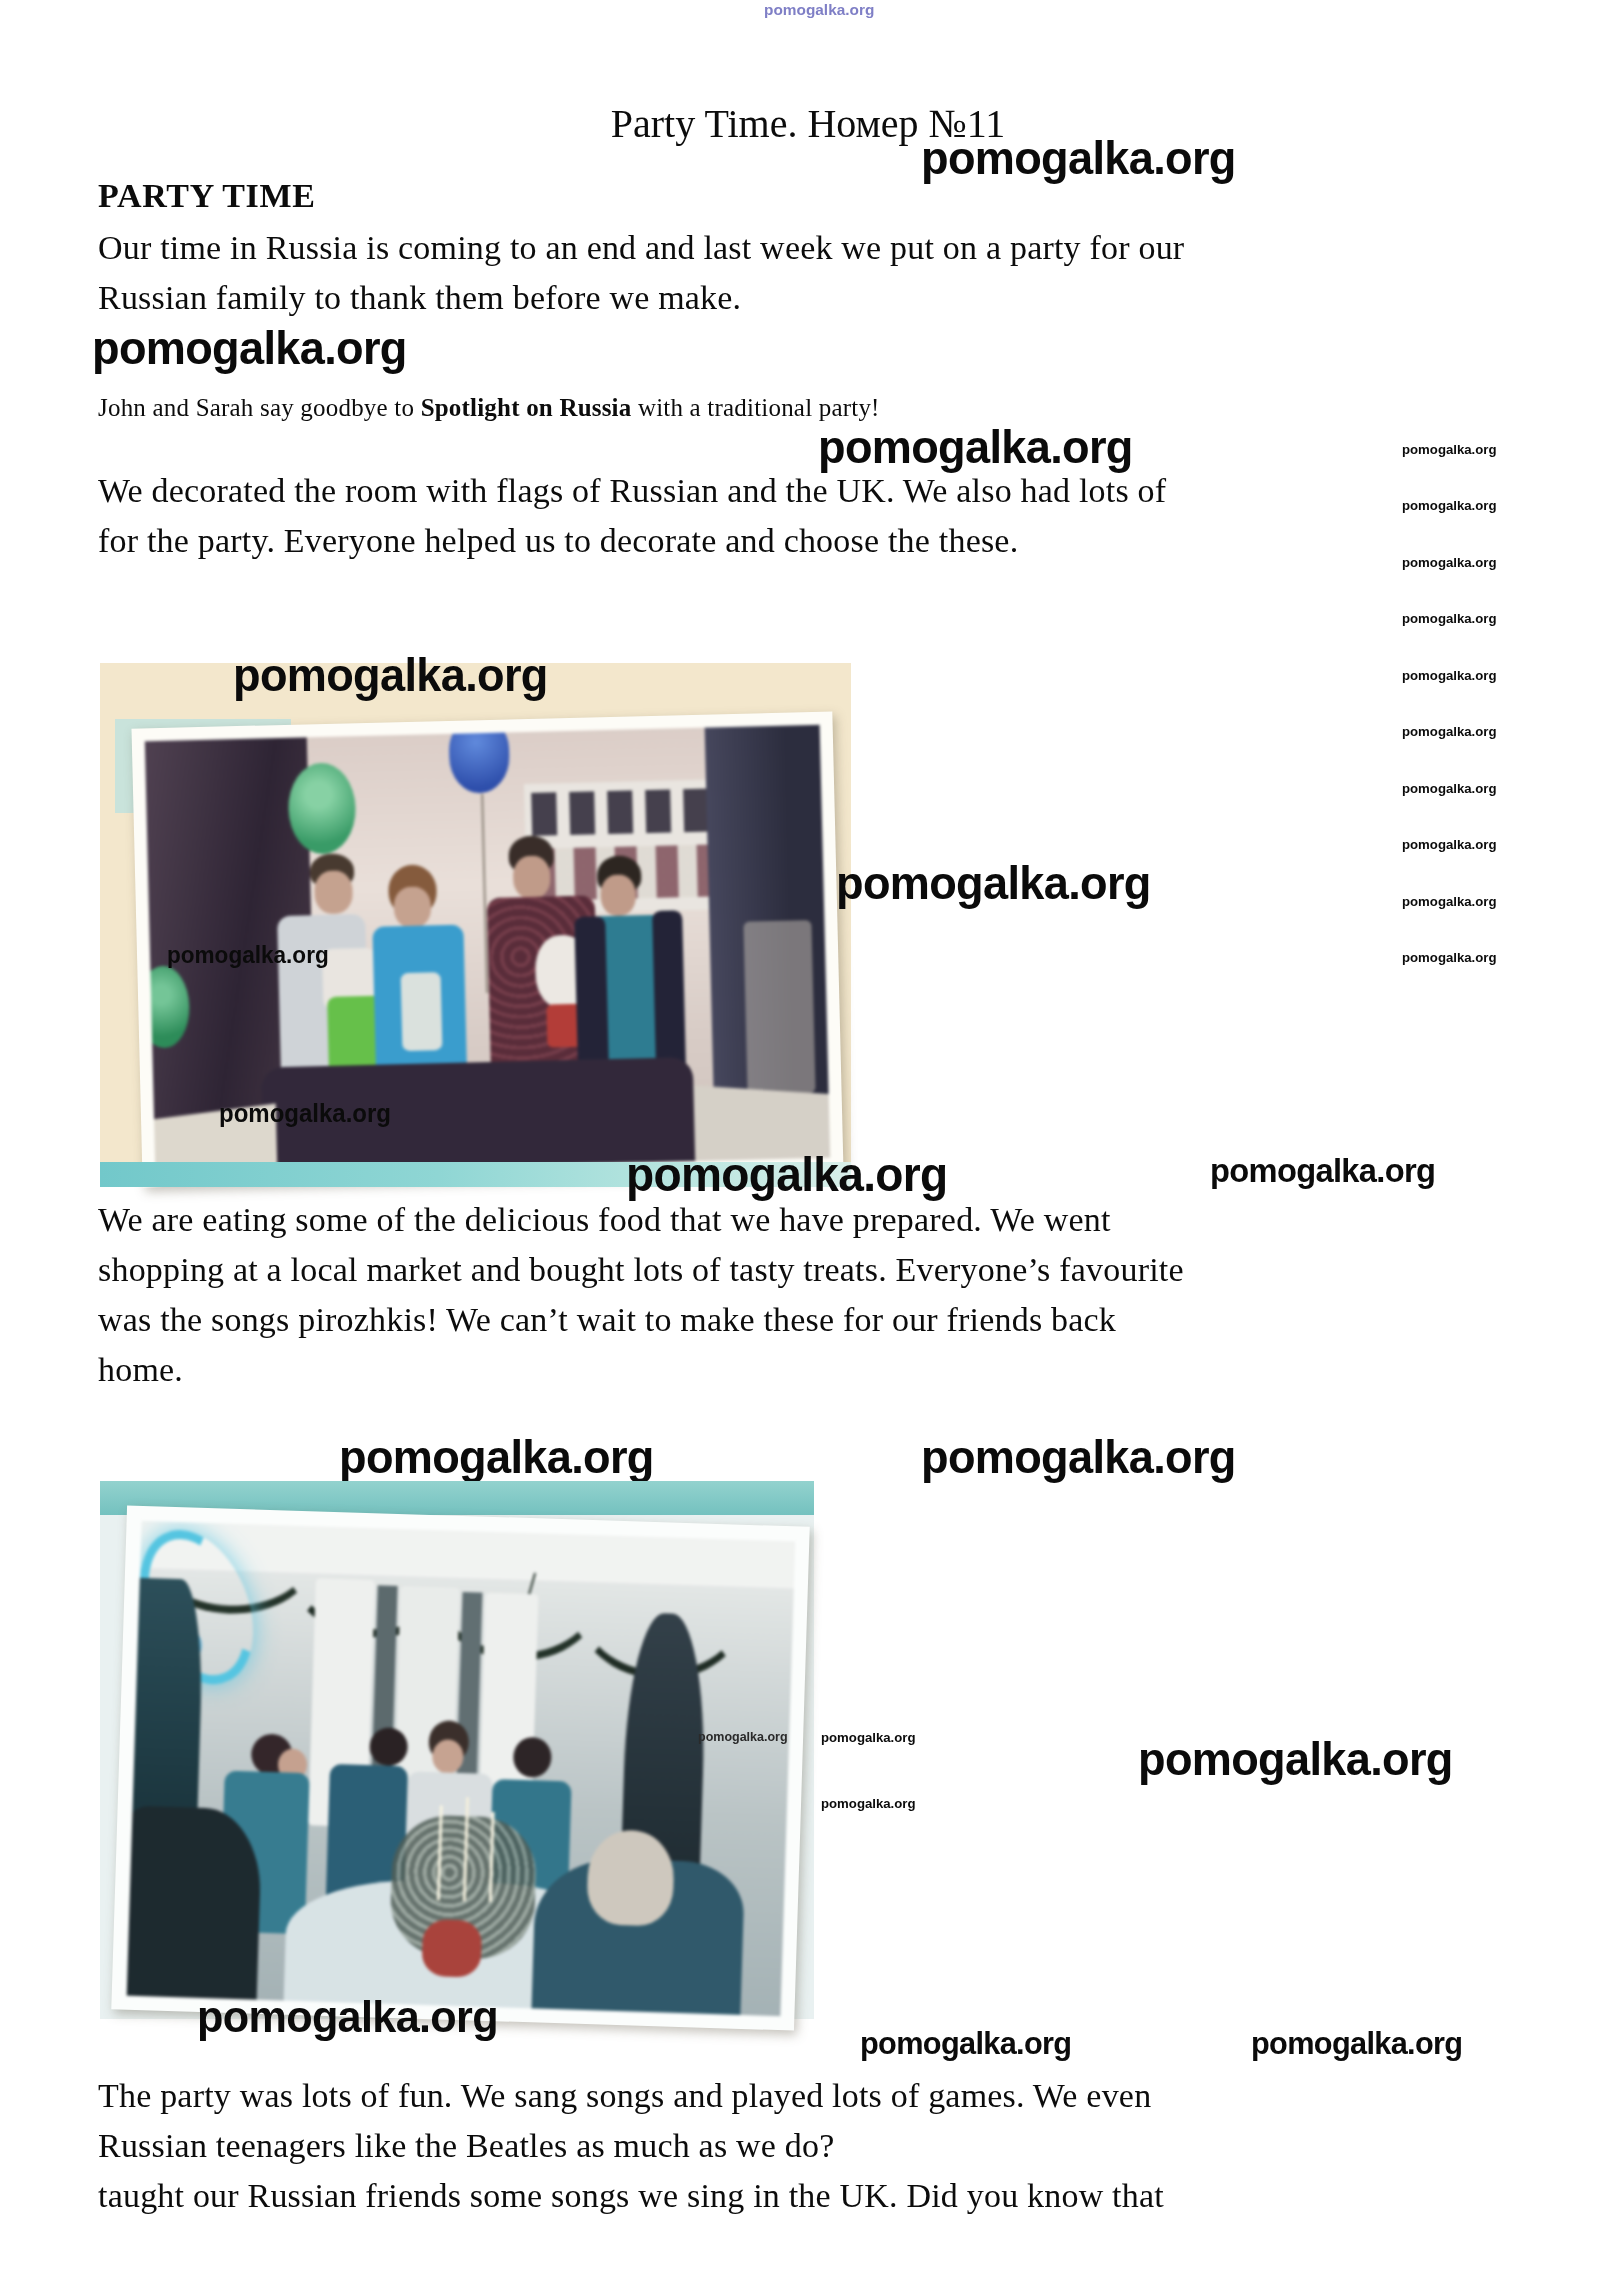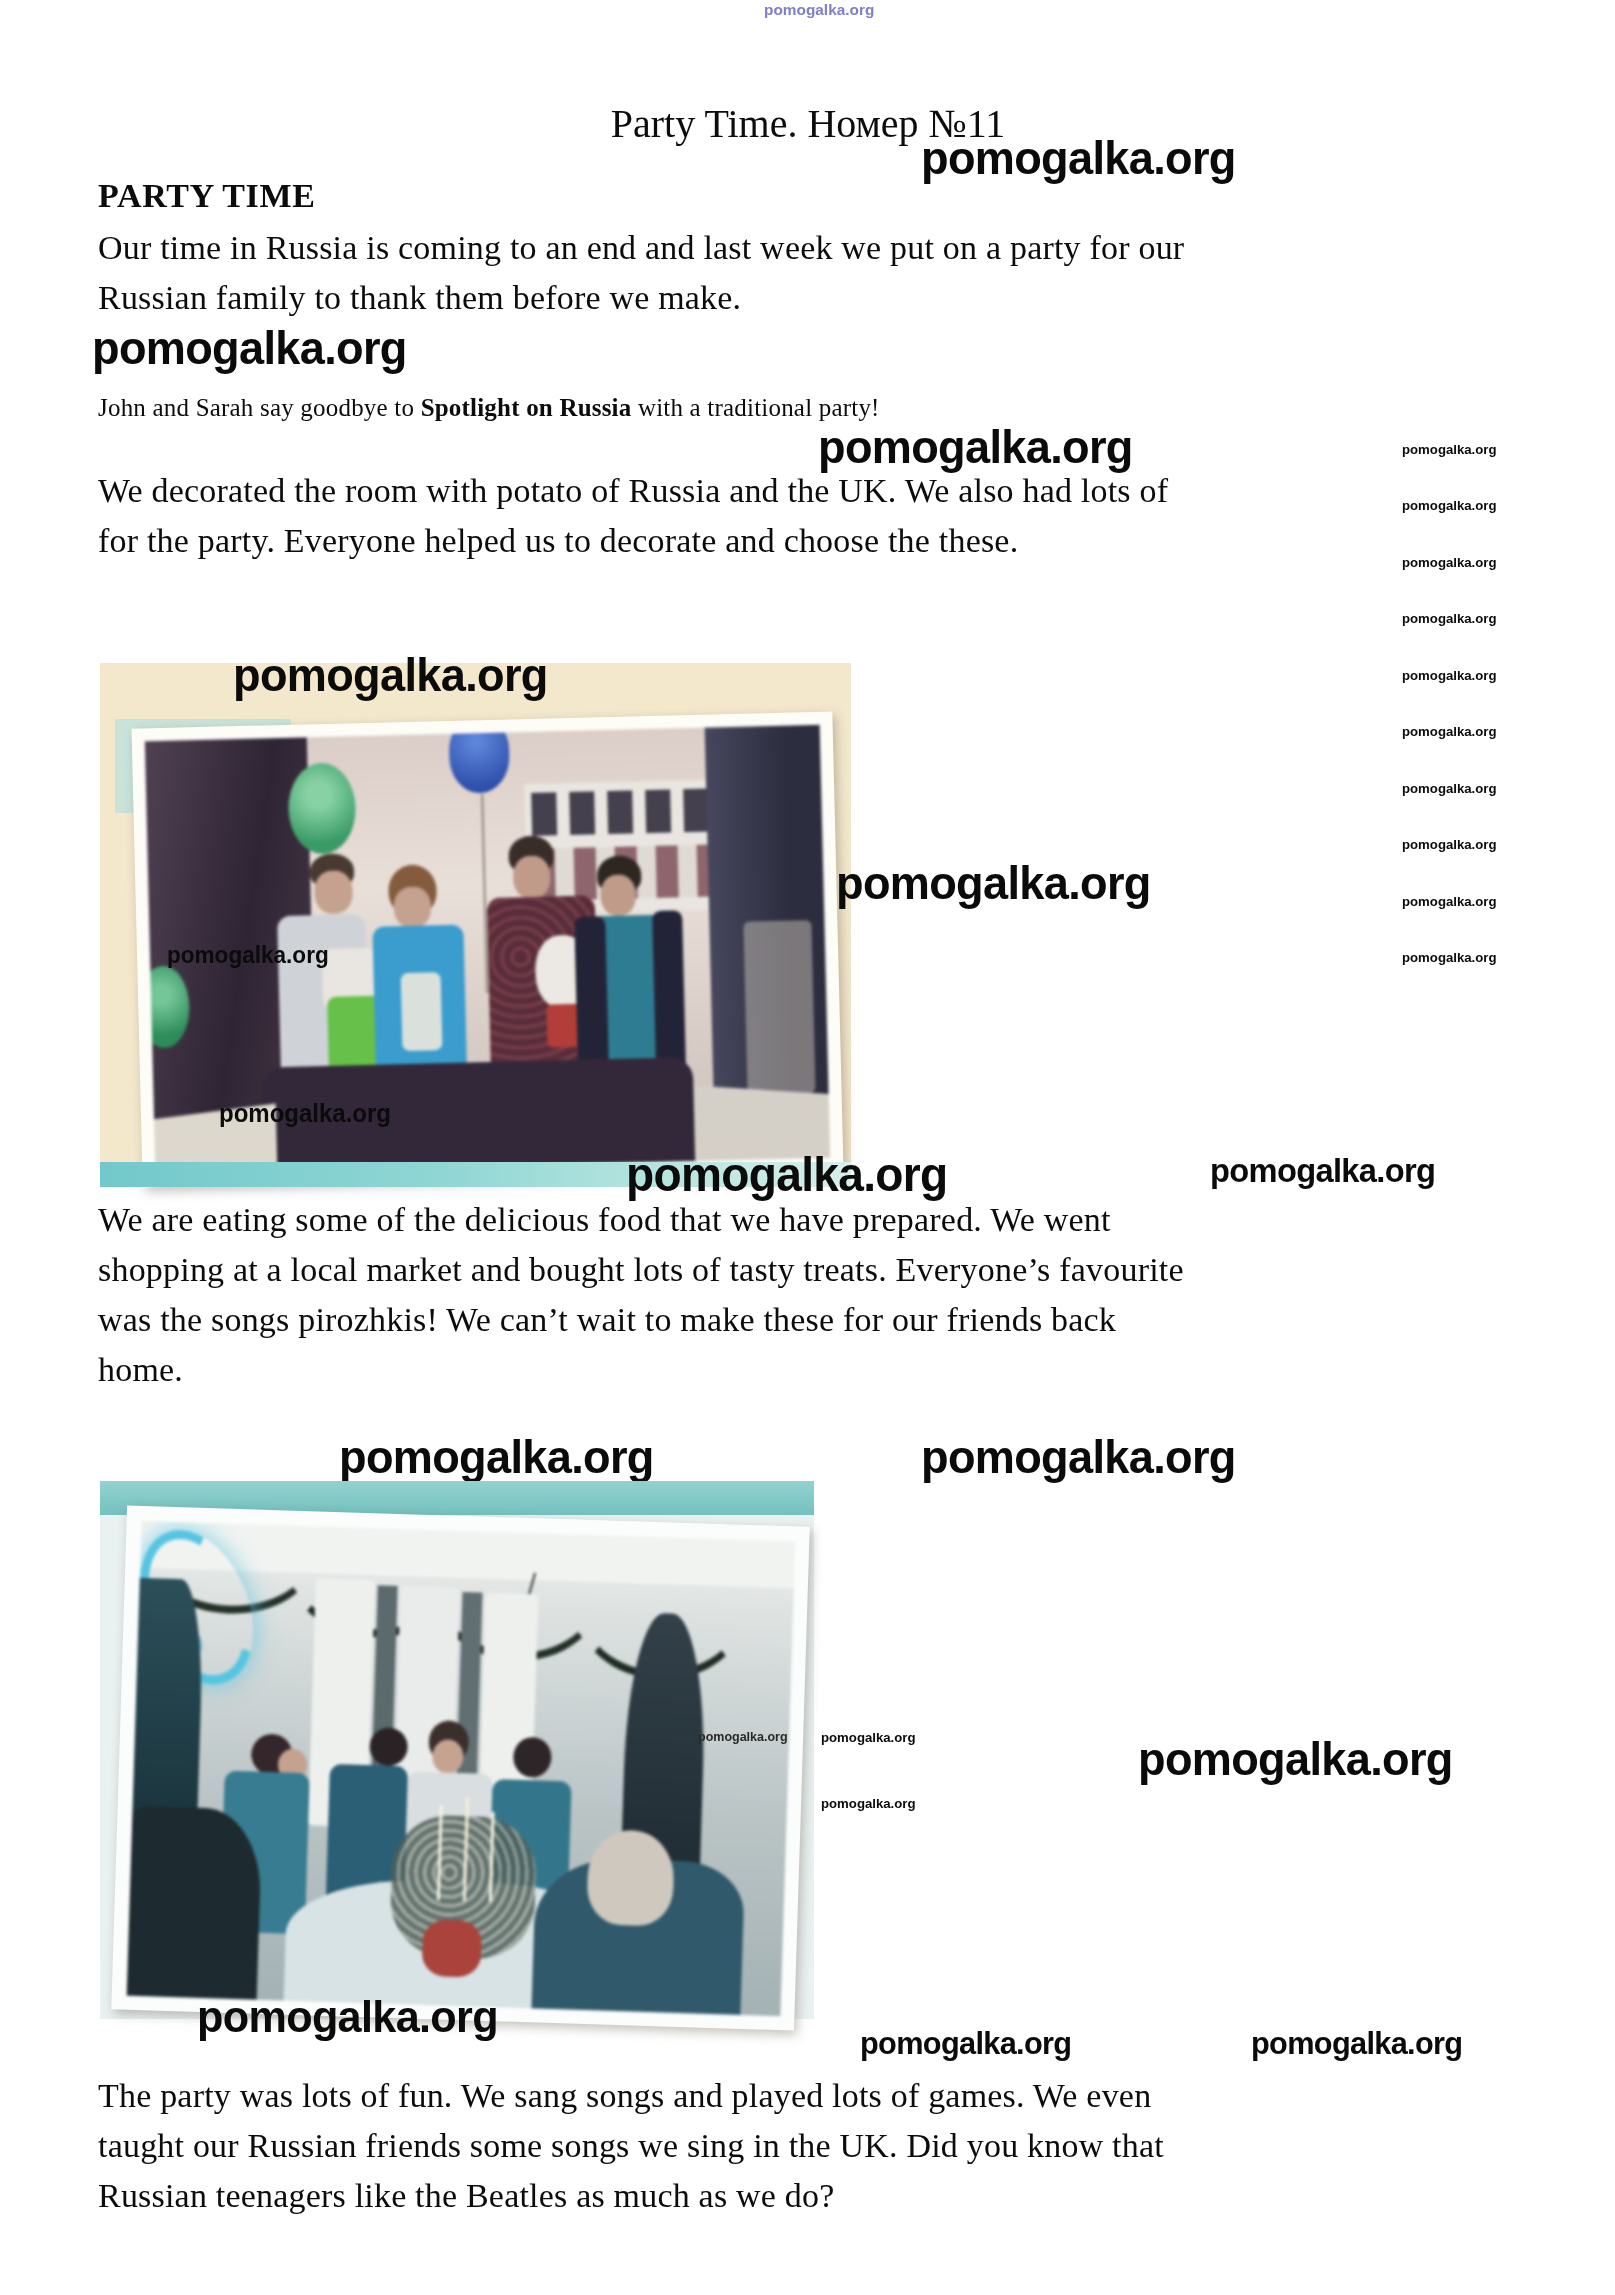--- a/index.html
+++ b/index.html
@@ -57,21 +57,21 @@
 
   <div class="wm wm-big" style="left:92px;top:323px;">pomogalka.org</div>
 
   <div class="tblock john">
     <span>John and Sarah say goodbye to </span><span style="font-weight:bold">Spotlight on Russia</span><span> with a traditional party!</span>
   </div>
 
   <div class="wm wm-big" style="left:818px;top:422px;">pomogalka.org</div>
 
   <div class="para p2">
-    <div class="ln">We decorated the room with potato of Russia and the UK. We also had lots of</div>
+    <div class="ln">We decorated the room with flags of Russian and the UK. We also had lots of</div>
     <div class="ln">for the party. Everyone helped us to decorate and choose the these.</div>
   </div>
 
   <div class="wm wm-sm" style="left:1402px;top:443px;">pomogalka.org</div>
   <div class="wm wm-sm" style="left:1402px;top:499px;">pomogalka.org</div>
   <div class="wm wm-sm" style="left:1402px;top:556px;">pomogalka.org</div>
   <div class="wm wm-sm" style="left:1402px;top:612px;">pomogalka.org</div>
   <div class="wm wm-sm" style="left:1402px;top:669px;">pomogalka.org</div>
   <div class="wm wm-sm" style="left:1402px;top:725px;">pomogalka.org</div>
   <div class="wm wm-sm" style="left:1402px;top:782px;">pomogalka.org</div>
@@ -204,18 +204,18 @@
   <div class="wm" style="left:698px;top:1731px;font-size:12.5px;letter-spacing:0;transform:none;color:#2a2a2a;">pomogalka.org</div>
   <div class="wm wm-sm" style="left:821px;top:1731px;">pomogalka.org</div>
   <div class="wm wm-big" style="left:1138px;top:1734px;">pomogalka.org</div>
   <div class="wm wm-sm" style="left:821px;top:1797px;">pomogalka.org</div>
   <div class="wm" style="left:197px;top:1993px;font-size:45px;">pomogalka.org</div>
   <div class="wm wm-med" style="left:860px;top:2027px;">pomogalka.org</div>
   <div class="wm wm-med" style="left:1251px;top:2027px;">pomogalka.org</div>
 
   <div class="para p4">
     <div class="ln">The party was lots of fun. We sang songs and played lots of games. We even</div>
+    <div class="ln">Russian teenagers like the Beatles as much as we do?</div>
     <div class="ln">taught our Russian friends some songs we sing in the UK. Did you know that</div>
-    <div class="ln">Russian teenagers like the Beatles as much as we do?</div>
   </div>
 
 </div>
 
 
 </body></html>

